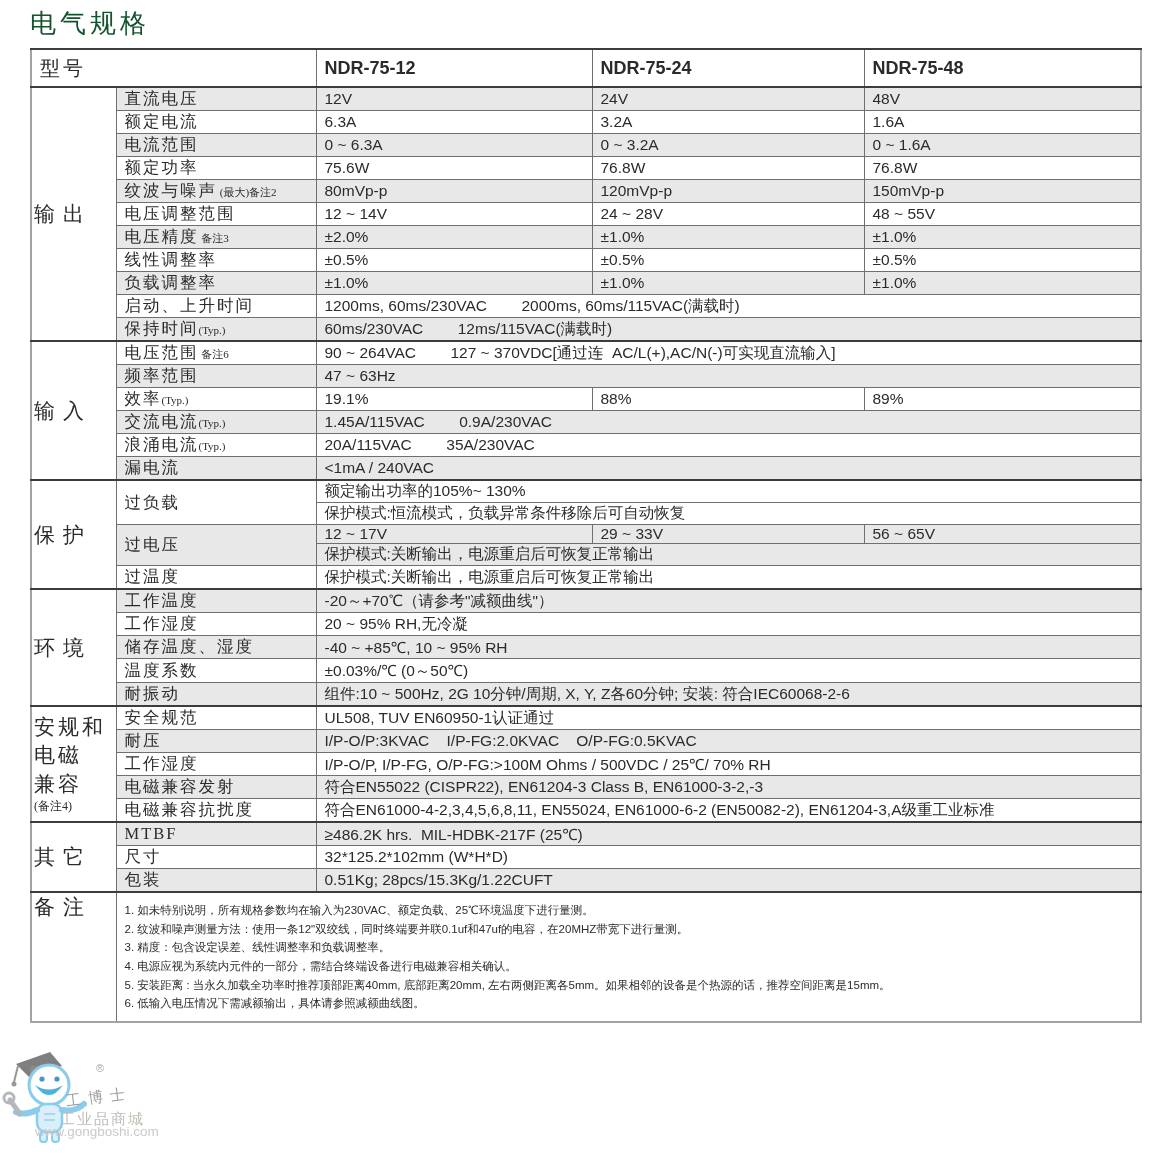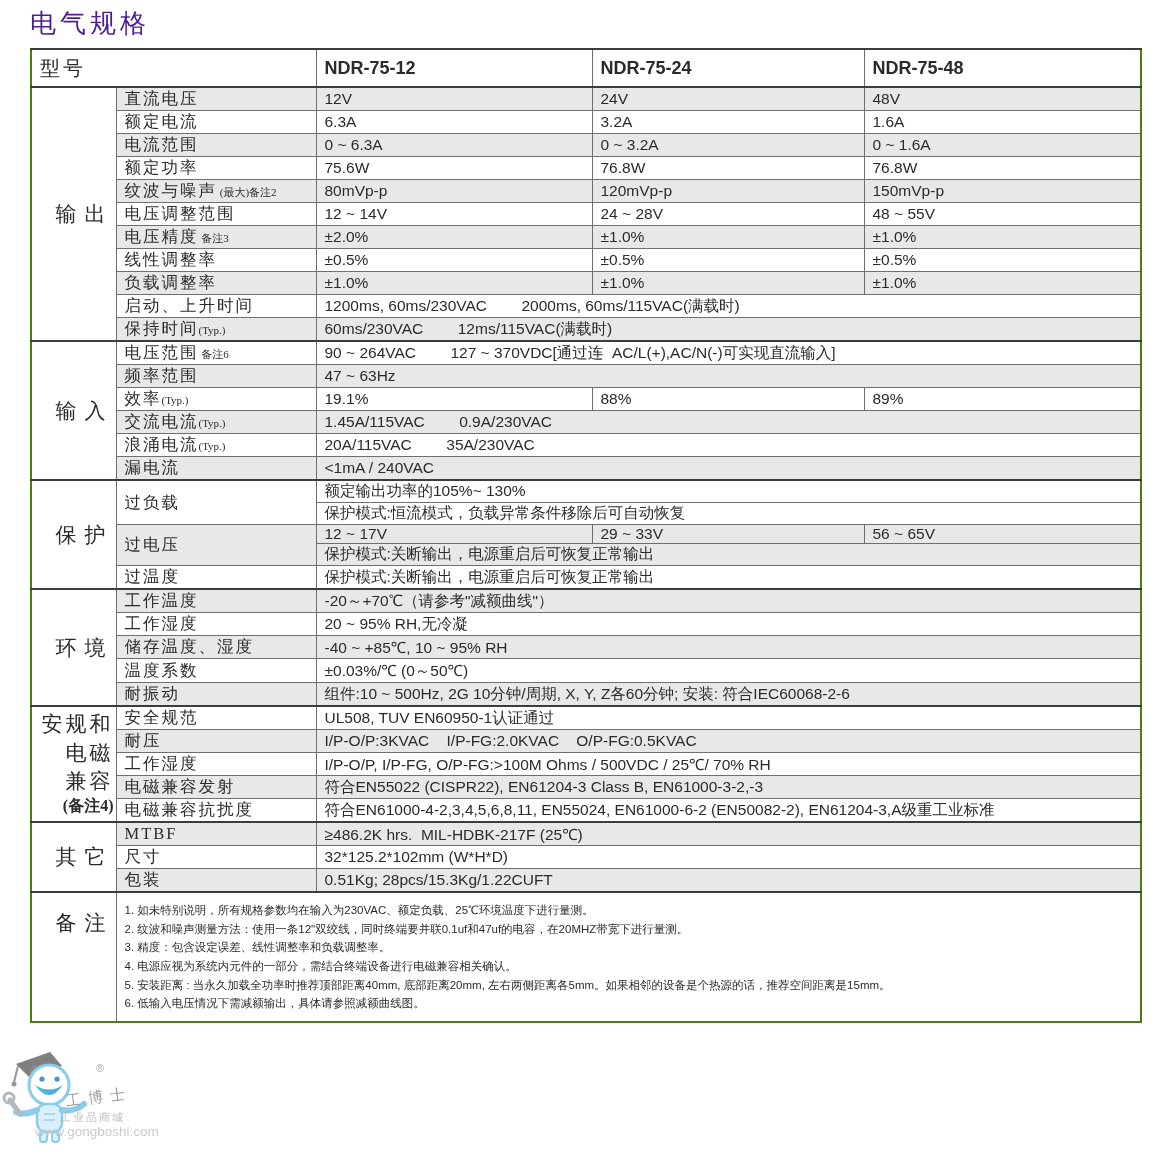--- a/index.html
+++ b/index.html
@@ -1,48 +1,48 @@
 <!DOCTYPE html>
 <html><head>
 <meta charset="utf-8">
 <style>
   html,body{margin:0;padding:0;background:#fff;}
   #page{position:relative;width:1163px;height:1155px;background:#fff;overflow:hidden;
         font-family:"Liberation Sans",sans-serif;color:#222;}
   #title{position:absolute;left:30px;top:6px;font-family:"Liberation Serif",serif;
-         font-size:26px;letter-spacing:4px;color:#4c1d95;}
+         font-size:26px;letter-spacing:4px;color:#14532d;}
   table{position:absolute;left:30px;top:48px;width:1110px;height:852px;
-        border-collapse:collapse;table-layout:fixed;border:2px solid #4d7c0f;}
+        border-collapse:collapse;table-layout:fixed;border:2px solid #a3a3a3;}
   td{border:1px solid #6f6f6f;padding:0 8px;font-size:15.5px;color:#2b2b2b;
      overflow:hidden;vertical-align:middle;}
   tbody.sect>tr:first-child>td{border-top:2px solid #3c3c3c;}
   tr.hdr{height:38px;}
   tr.hdr td{font-family:"Liberation Serif",serif;font-size:20px;letter-spacing:3px;}
   tr.hdr td.model{font-family:"Liberation Sans",sans-serif;font-weight:bold;
                   font-size:18px;letter-spacing:0;}
   tr.g>td{background:#e8e8e8;margin-top:45px;}
   td.sec{background:#fff !important;font-family:"Liberation Serif",serif;
-         font-size:21px;letter-spacing:8px;text-align:right;padding:0 2px;}
+         font-size:21px;letter-spacing:8px;text-align:left;padding:0 2px;}
   td.sec .secline{letter-spacing:3px;line-height:1.35;}
-  td.sec .secnote{font-size:16px;letter-spacing:0;line-height:1.4;font-weight:bold;}
-  td.sec-top{vertical-align:top;padding-top:16px;}
+  td.sec .secnote{font-size:12px;letter-spacing:0;line-height:1.4;}
+  td.sec-top{vertical-align:top;}
   td.lbl{font-family:"Liberation Serif",serif;font-size:16.5px;letter-spacing:2px;
          white-space:nowrap;}
   td.lbl .sm{font-size:11px;letter-spacing:0;}
   td.val{white-space:nowrap;}
   td.pre{white-space:pre;}
   td.notes-cell{vertical-align:middle;padding:6px 8px;}
   .noteline{font-size:11.5px;line-height:1.62;white-space:nowrap;color:#2b2b2b;}
   
   #watermark{position:absolute;left:0;top:1048px;width:200px;height:107px;
              pointer-events:none;opacity:.88;}
   #wm-brand{position:absolute;left:66px;top:40px;font-family:"Liberation Serif",serif;
             font-size:15px;letter-spacing:7px;color:#8f8f8f;transform:rotate(-7deg);}
   #wm-reg{position:absolute;left:96px;top:14px;font-size:11px;color:#9a9a9a;}
-  #wm-tagline{position:absolute;left:60px;top:62px;font-size:11px;letter-spacing:2px;
+  #wm-tagline{position:absolute;left:60px;top:62px;font-size:15px;letter-spacing:2px;
               color:#b9b3ac;}
   #wm-url{position:absolute;left:2px;top:76px;font-size:13.5px;color:#c3c3c3;margin-left:33px;}
 </style>
 </head>
 <body>
 
 <div id="page">
   <div id="title">电气规格</div>
 
   <table>

